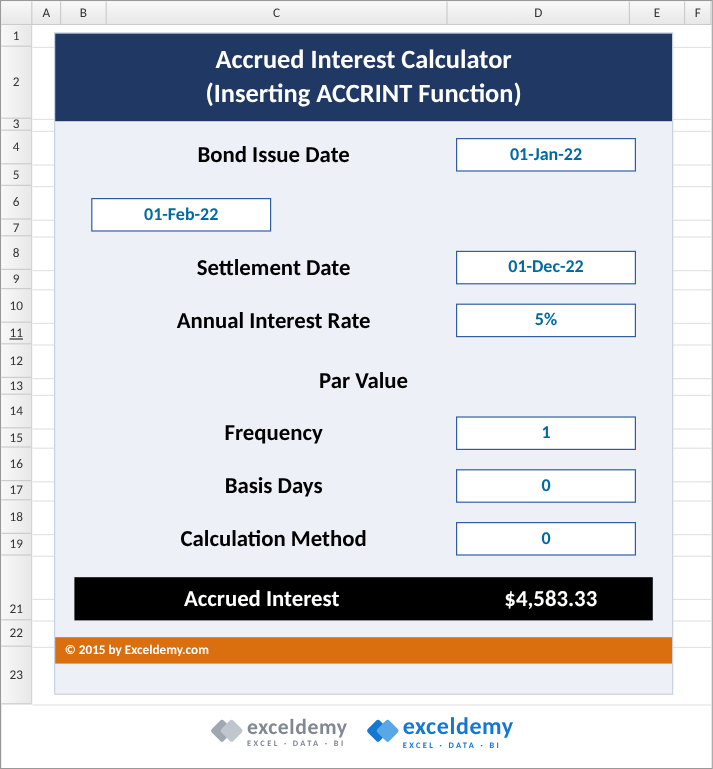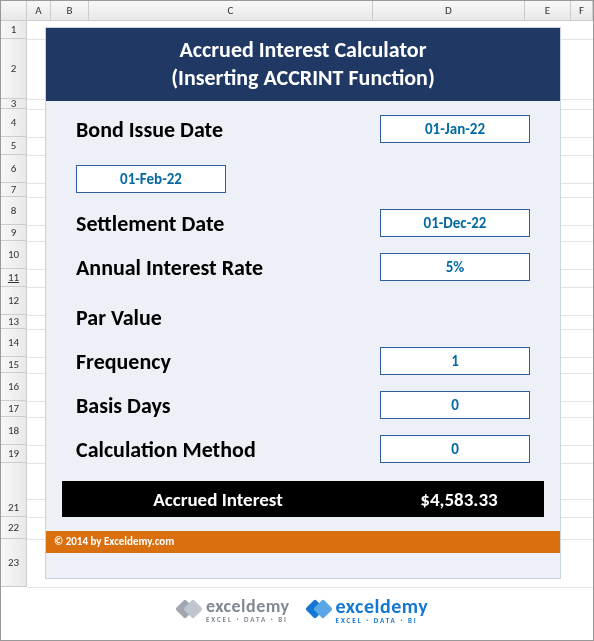--- a/index.html
+++ b/index.html
@@ -66,21 +66,22 @@
   .rowline {
     display: flex;
     align-items: center;
     padding: 0 30px;
     height: 44px;
   }
   .rowline.gap { margin-top: 6px; }
   .lab {
     flex: 1;
     font-weight: bold;
-    font-size: 22px;
+    font-size: 19px;
+    text-align: center;
     color: #000;
   }
   .val {
     width: 150px;
     height: 28px;
     background: #fff;
     border: 1px solid #2e5da0;
     color: #0369a1;
     font-weight: bold;
     font-size: 15px;
@@ -241,21 +242,21 @@
     <div class="rowline">
       <div class="lab">Calculation Method</div>
       <div class="val">0</div>
     </div>
 
     <div class="resultbar">
       <div class="rlab">Accrued Interest</div>
       <div class="rval">$4,583.33</div>
     </div>
 
-    <div class="copyright">© 2014 by Exceldemy.com</div>
+    <div class="copyright">© 2015 by Exceldemy.com</div>
   </div>
 
   <div class="logos">
     <div class="logo grey">
       <span class="cube"></span>
       <span>
         <span>exceldemy</span>
         <small>EXCEL · DATA · BI</small>
       </span>
     </div>

